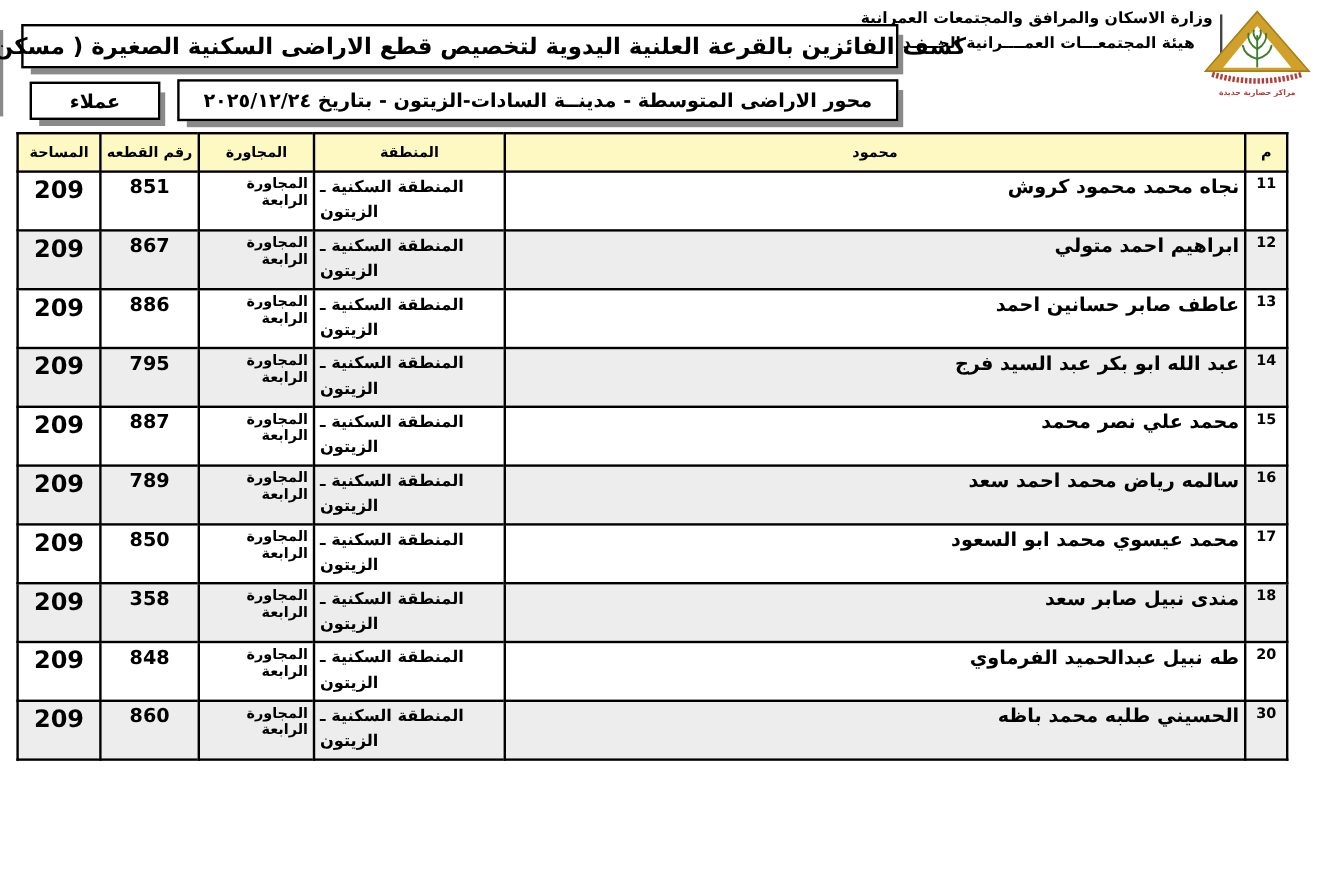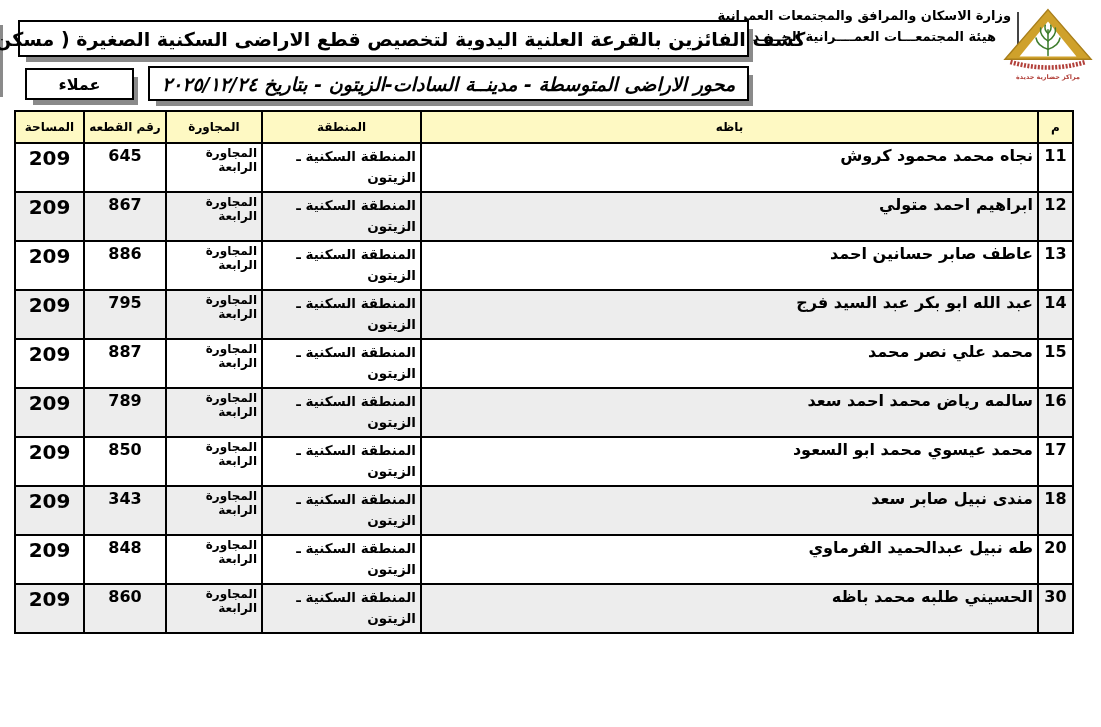--- a/index.html
+++ b/index.html
@@ -8,21 +8,21 @@
     font-family:"DejaVu Sans",sans-serif;direction:rtl;overflow:hidden;color:#000;
   }
   
   .shadowbox{
     position:absolute;background:#fff;border:2px solid #000;
     box-shadow:6px 7px 0 -2px #8a8a8a;
     display:flex;align-items:center;justify-content:center;
     font-weight:bold;white-space:nowrap;
   }
   .title-box{left:18px;top:20px;width:727px;height:33px;font-size:19px;}
-  .subtitle-box{left:148px;top:66px;width:597px;height:31px;font-size:19px;font-style:italic;}
+  .subtitle-box{left:148px;top:66px;width:597px;height:31px;font-size:16px;}
   .clients-box{left:25px;top:68px;width:105px;height:28px;font-size:16px;text-align:center;}
   .ministry{
     position:absolute;top:5px;right:90px;text-align:center;
     font-weight:bold;font-size:13px;line-height:1.65;white-space:nowrap;
   }
   .logo{position:absolute;top:6px;right:6px;width:94px;height:78px;}
   .logo-divider{position:absolute;top:12px;right:82px;width:2px;height:33px;background:#444;}
   .edge-line{position:absolute;left:0;top:25px;width:3px;height:72px;background:#8a8a8a;}
   
   table.winners{
@@ -32,23 +32,23 @@
   table.winners th,table.winners td{
     border:2px solid #000;font-weight:bold;vertical-align:top;
     padding:2px 4px;overflow:hidden;
   }
   table.winners th{
     background:#fef9c3;font-size:12px;text-align:center;
     height:28px;vertical-align:middle;padding:1px 2px;
   }
   table.winners tbody tr{height:49px;background:#fff;}
   table.winners tbody tr:nth-child(even){background:#ededed;}
-  .c-idx{text-align:center;font-size:16px;padding-top:4px;}
+  .c-idx{text-align:center;font-size:12px;padding-top:4px;}
   .c-name{text-align:right;font-size:16px;padding-right:6px;padding-top:4px;margin-top:34px;}
-  .c-zone{text-align:right;font-size:13.5px;line-height:1.55;padding-top:3px;}
+  .c-zone{text-align:left;font-size:13.5px;line-height:1.55;padding-top:3px;}
   .c-nb{text-align:right;font-size:12px;padding-top:4px;padding-right:2px;}
   .c-plot{text-align:center;font-size:16px;padding-top:4px;}
   .c-area{text-align:center;font-size:20px;padding-top:3px;}
 </style>
 </head>
 <body>
 
 <div class="page">
 
   <div class="ministry">
@@ -93,34 +93,34 @@
       <col style="width:35px">
         <col style="width:617px">
         <col style="width:159px">
       <col style="width:96px">
         <col style="width:82px">
         <col style="width:69px">
     </colgroup>
     <thead>
       <tr>
         <th>م</th>
-        <th>باظه</th>
+        <th>محمود</th>
         <th>المنطقة</th>
         <th>المجاورة</th>
         <th>رقم القطعه</th>
         <th>المساحة</th>
       </tr>
     </thead>
     <tbody>
         <tr>
           <td class="c-idx">11</td>
           <td class="c-name">نجاه محمد محمود كروش</td>
           <td class="c-zone"><span>المنطقة السكنية ـ</span><br><span>الزيتون</span></td>
           <td class="c-nb">المجاورة الرابعة</td>
-          <td class="c-plot">645</td>
+          <td class="c-plot">851</td>
           <td class="c-area">209</td>
         </tr>
         <tr>
           <td class="c-idx">12</td>
           <td class="c-name">ابراهيم احمد متولي</td>
           <td class="c-zone"><span>المنطقة السكنية ـ</span><br><span>الزيتون</span></td>
           <td class="c-nb">المجاورة الرابعة</td>
           <td class="c-plot">867</td>
           <td class="c-area">209</td>
         </tr>
@@ -162,21 +162,21 @@
           <td class="c-zone"><span>المنطقة السكنية ـ</span><br><span>الزيتون</span></td>
           <td class="c-nb">المجاورة الرابعة</td>
           <td class="c-plot">850</td>
           <td class="c-area">209</td>
         </tr>
         <tr>
           <td class="c-idx">18</td>
           <td class="c-name">مندى نبيل صابر سعد</td>
           <td class="c-zone"><span>المنطقة السكنية ـ</span><br><span>الزيتون</span></td>
           <td class="c-nb">المجاورة الرابعة</td>
-          <td class="c-plot">343</td>
+          <td class="c-plot">358</td>
           <td class="c-area">209</td>
         </tr>
         <tr>
           <td class="c-idx">20</td>
           <td class="c-name">طه نبيل عبدالحميد الفرماوي</td>
           <td class="c-zone"><span>المنطقة السكنية ـ</span><br><span>الزيتون</span></td>
           <td class="c-nb">المجاورة الرابعة</td>
           <td class="c-plot">848</td>
           <td class="c-area">209</td>
         </tr>

